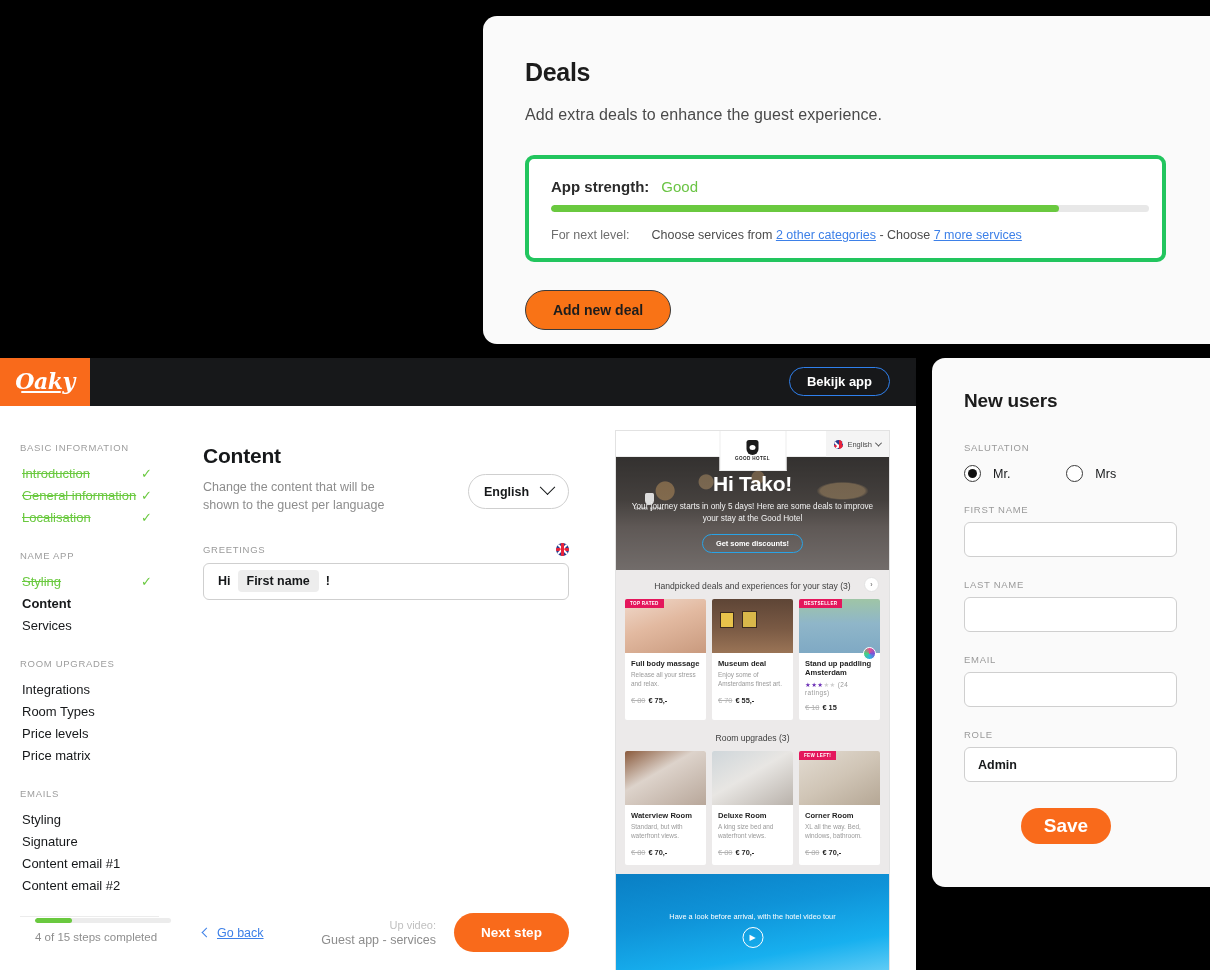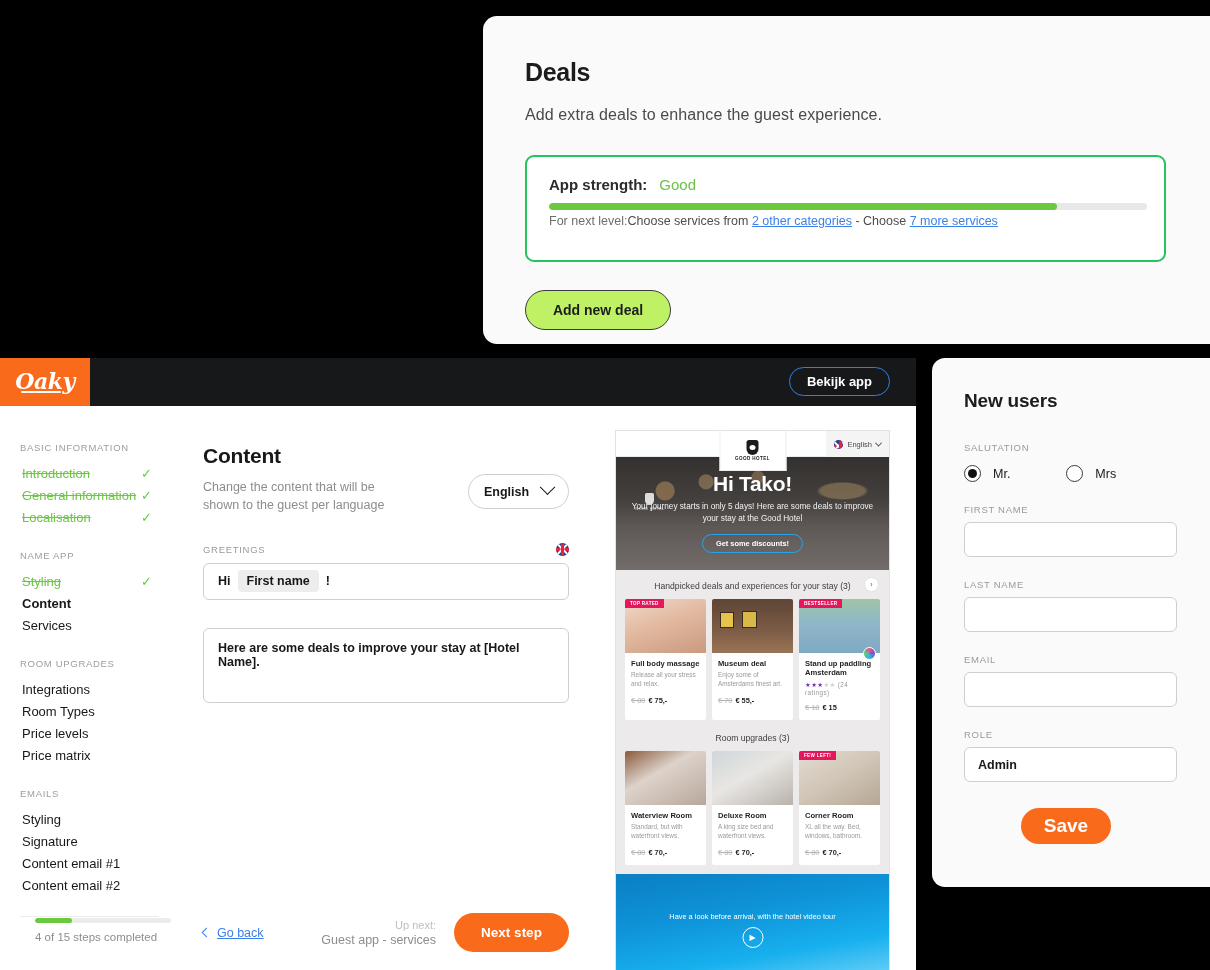--- a/index.html
+++ b/index.html
@@ -18,35 +18,35 @@
     background: #fafafa;
     border-radius: 14px 0 0 14px;
     box-shadow: 0 2px 22px rgba(0,0,0,.25);
     padding: 42px 44px 0 42px;
   }
   .deals-title { font-size: 25px; font-weight: 700; color: #1c1c1c; letter-spacing: -0.3px; }
   .deals-sub { margin-top: 19px; font-size: 16px; color: #4a4a4a; letter-spacing: 0.1px; }
 
   .strength-box {
     margin-top: 31px; width: 641px; height: 107px;
-    background: #ffffff; border: 2px solid #22c55e; border-radius: 9px;
+    background: #ffffff; border: 4px solid #22c55e; border-radius: 9px;
     padding: 19px 22px 0 22px;
   }
   .strength-row { display:flex; align-items:baseline; gap: 12px; }
   .strength-label { font-size: 15px; font-weight: 700; color: #2b2b2b; }
   .strength-value { font-size: 15px; font-weight: 400; color: #6ac444; }
   .bar-track { margin-top: 10px; height: 7px; width: 598px; background:#e8e8e8; border-radius: 4px; overflow:hidden; }
   .bar-fill { height: 100%; background:#6ac93f; border-radius: 4px; }
-  .next-row { margin-top: 4px; font-size: 12.5px; color:#6e6e6e; display:flex; }
+  .next-row { margin-top: 16px; font-size: 12.5px; color:#6e6e6e; display:flex; gap: 22px; }
   .next-row .txt { color:#4d4d4d; }
   .next-row a { color:#3d80e8; text-decoration: underline; }
 
   .add-deal-btn {
     margin-top: 28px; width: 146px; height: 40px;
-    background:#bef264; border:1px solid #3b3b3b; border-radius: 21px;
+    background:#f97316; border:1px solid #3b3b3b; border-radius: 21px;
     font-family: "Liberation Sans", sans-serif;
     font-size: 14px; font-weight: 700; color:#1d1d1d; cursor: pointer;
   }
 
   
   .app-window {
     position: absolute; left: 0; top: 358px;
     width: 916px; height: 612px;
     background: #17181a;
   }
@@ -360,30 +360,29 @@
               </span>
           </div>
           <div class="inp-greet">
             <span>Hi</span>
             <span class="chip">First name</span>
             <span>!</span>
           </div>
         </div>
 
         <div class="fld">
-          <div class="inp-intro">Here are some deals to improve your stay at [Hotel Name].</div>
         </div>
 
         <div class="c-foot">
           <div class="goback">
             <span class="lc"></span>
             <u>Go back</u>
           </div>
           <div class="upnext">
-            <div class="t1">Up next:</div>
+            <div class="t1">Up video:</div>
             <div class="t2">Guest app - services</div>
           </div>
           <button class="next-btn">Next step</button>
         </div>
       </div>
 
       <div class="preview">
         <div class="phone">
 
           <div class="ph-top">

